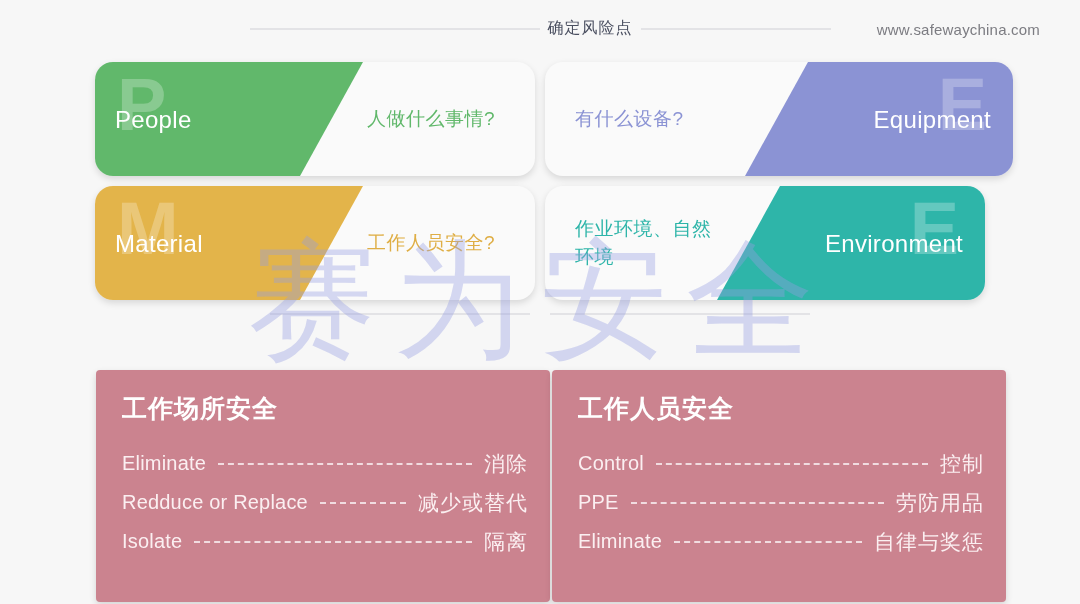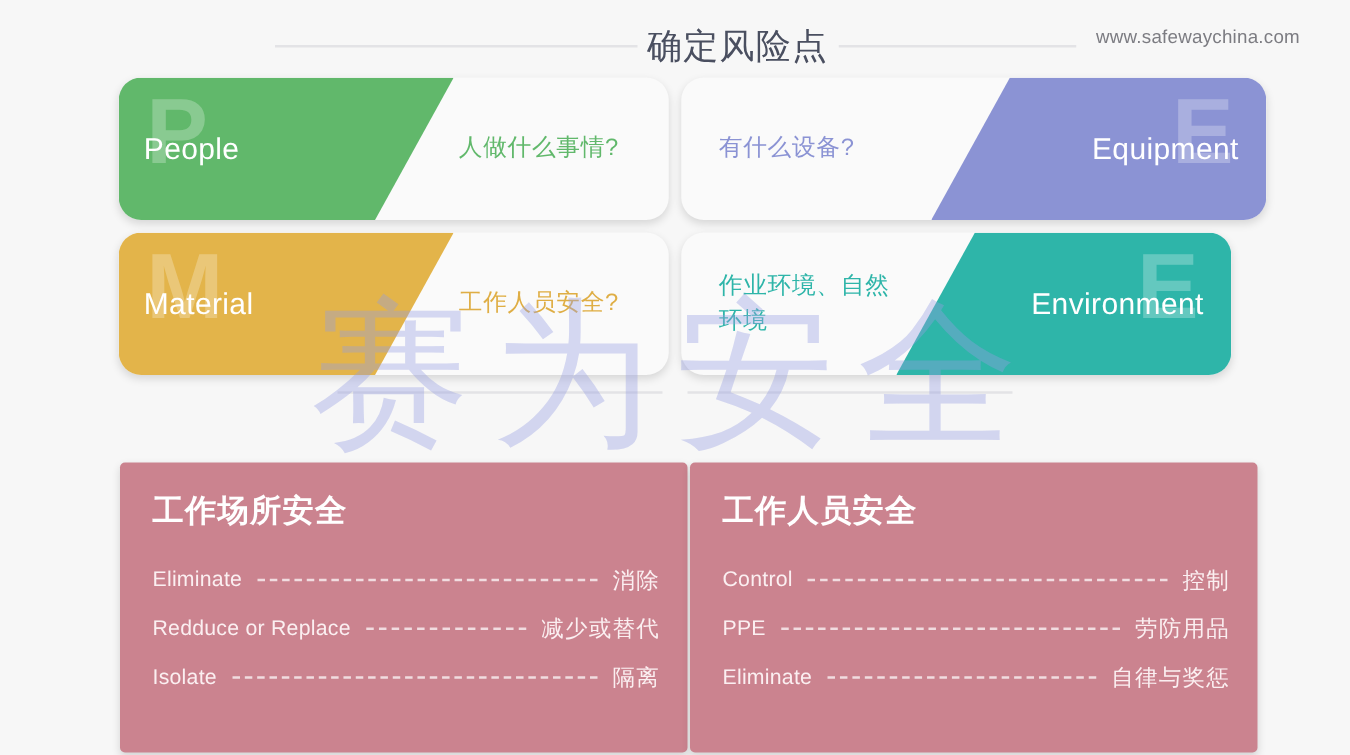--- a/index.html
+++ b/index.html
@@ -58,21 +58,21 @@
     height: 2px;
     background: #e3e3e6;
     flex: 0 0 auto;
   }
   #header-1 .rule-left  { width: 290px; margin-right: 8px; }
   #header-1 .rule-right { width: 190px; margin-left: 8px; }
   #header-2 .rule-left  { width: 260px; margin-right: 10px; }
   #header-2 .rule-right { width: 260px; margin-left: 10px; }
 
   .section-title {
-    font-size: 28px;
+    font-size: 16px;
     color: #4a4f60;
     white-space: nowrap;
     font-weight: 400;
     letter-spacing: 1px;
   }
   #header-2 .section-title { letter-spacing: 0.5px; }
 
   .site-url {
     position: absolute;
     right: 40px;
@@ -182,33 +182,33 @@
     right: 22px;
     top: 74px;
   }
   .pink-row {
     display: flex;
     align-items: center;
     height: 39px;
     color: #fbeff1;
   }
   .row-en {
-    font-size: 17px;
+    font-size: 20px;
     white-space: nowrap;
     flex: 0 0 auto;
     letter-spacing: 0.2px;
   }
   .row-dash {
     flex: 1 1 auto;
     height: 0;
     border-top: 2px dashed rgba(255,255,255,0.72);
     margin: 0 12px;
   }
   .row-zh {
-    font-size: 18px;
+    font-size: 21px;
     white-space: nowrap;
     flex: 0 0 auto;
     letter-spacing: 1px;
   }
 </style>
 </head>
 <body>
 
 <div id="slide">
 

